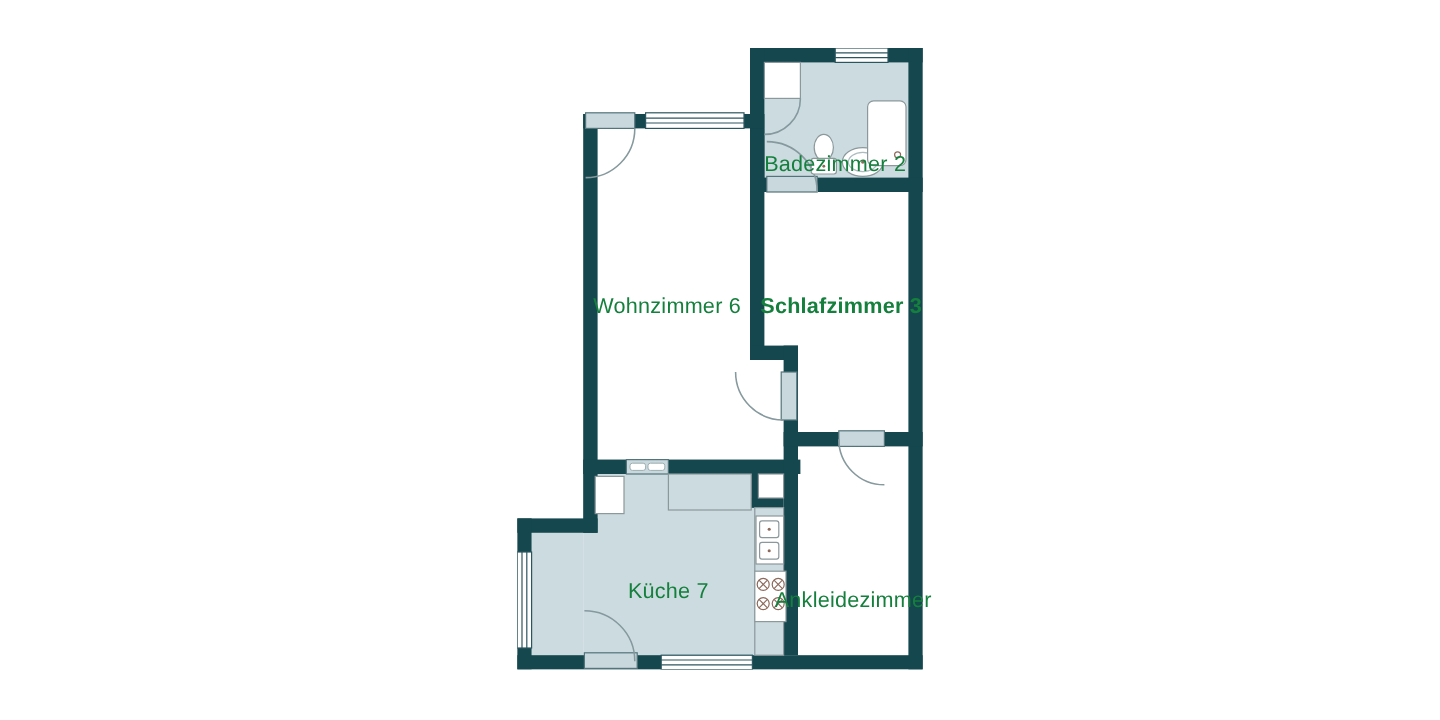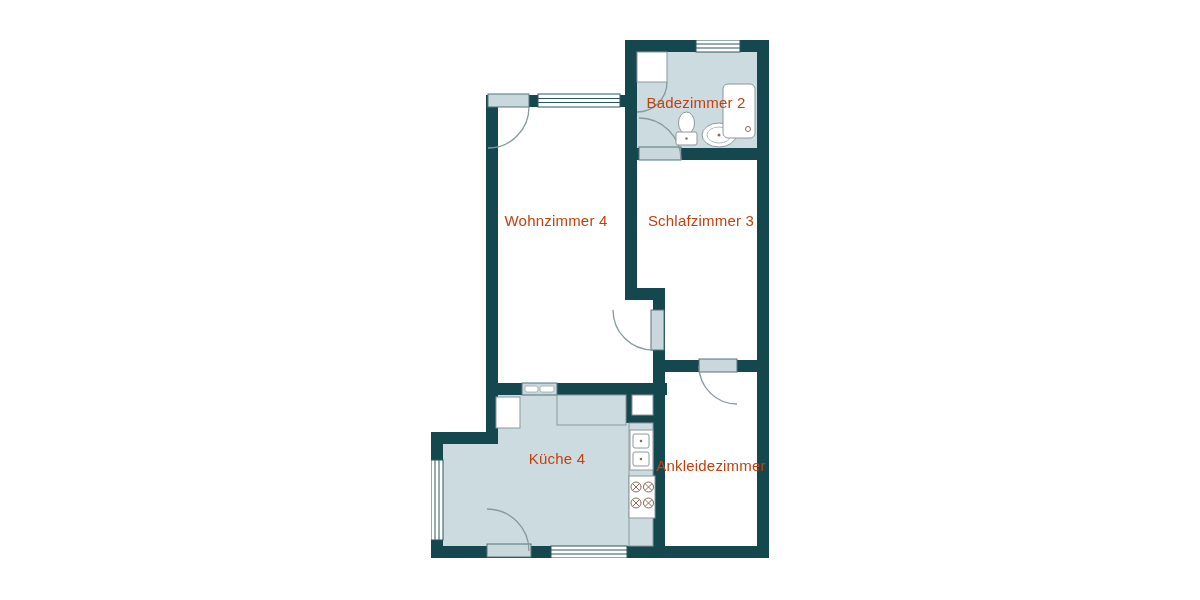--- a/index.html
+++ b/index.html
@@ -15,21 +15,21 @@
   .leaf{fill:var(--color-door-leaf,#c9d8dc);stroke:var(--color-door-edge,#54747b);stroke-width:1;}
   .arc{fill:none;stroke:var(--color-arc,#86999e);stroke-width:1.3;}
   .fix{fill:#ffffff;stroke:var(--color-fixture,#8b989c);stroke-width:1;}
   .fixlight{fill:var(--color-room-shaded,#ccdbdf);stroke:var(--color-fixture,#8b989c);stroke-width:1;}
   .winrect{fill:#ffffff;stroke:var(--color-window,#2c565f);stroke-width:1;}
   .winline{stroke:var(--color-window,#2c565f);stroke-width:1;}
   .accentline{stroke:var(--color-accent,#8d6a5c);stroke-width:1;fill:none;}
   .accentdot{fill:var(--color-accent,#8d6a5c);}
   .room-label{
     position:absolute;transform:translate(-50%,-50%);
-    font-size:15px;color:#c2410c;white-space:nowrap;letter-spacing:0.2px;
+    font-size:18px;color:#15803d;white-space:nowrap;letter-spacing:0.2px;margin-top:35px;
   }
 </style>
 </head>
 <body>
 
 <div class="canvas">
   <div class="plan">
     <svg width="338" height="518" viewBox="0 0 338 518">
 
       <rect class="plain" x="55" y="55" width="151" height="300"></rect>
@@ -153,18 +153,18 @@
         </g>
         <g>
           <circle class="accentline" cx="217.5" cy="463" r="5"></circle>
           <line class="accentline" x1="214" y1="459.5" x2="221" y2="466.5"></line>
           <line class="accentline" x1="214" y1="466.5" x2="221" y2="459.5"></line>
         </g>
       </g>
     </svg>
 
     <div class="room-label" style="left:265px;top:62px;">Badezimmer 2</div>
-    <div class="room-label" style="left:125px;top:180px;">Wohnzimmer 4</div>
-    <div class="room-label" style="left:270px;top:180px;">Schlafzimmer 3</div>
-    <div class="room-label" style="left:126px;top:418px;">Küche 4</div>
+    <div class="room-label" style="left:125px;top:180px;">Wohnzimmer 6</div>
+    <div class="room-label" style="left:270px;top:180px;font-weight:bold;">Schlafzimmer 3</div>
+    <div class="room-label" style="left:126px;top:418px;">Küche 7</div>
     <div class="room-label" style="left:280px;top:425px;">Ankleidezimmer</div>
   </div>
 </div>
 
 </body></html>

